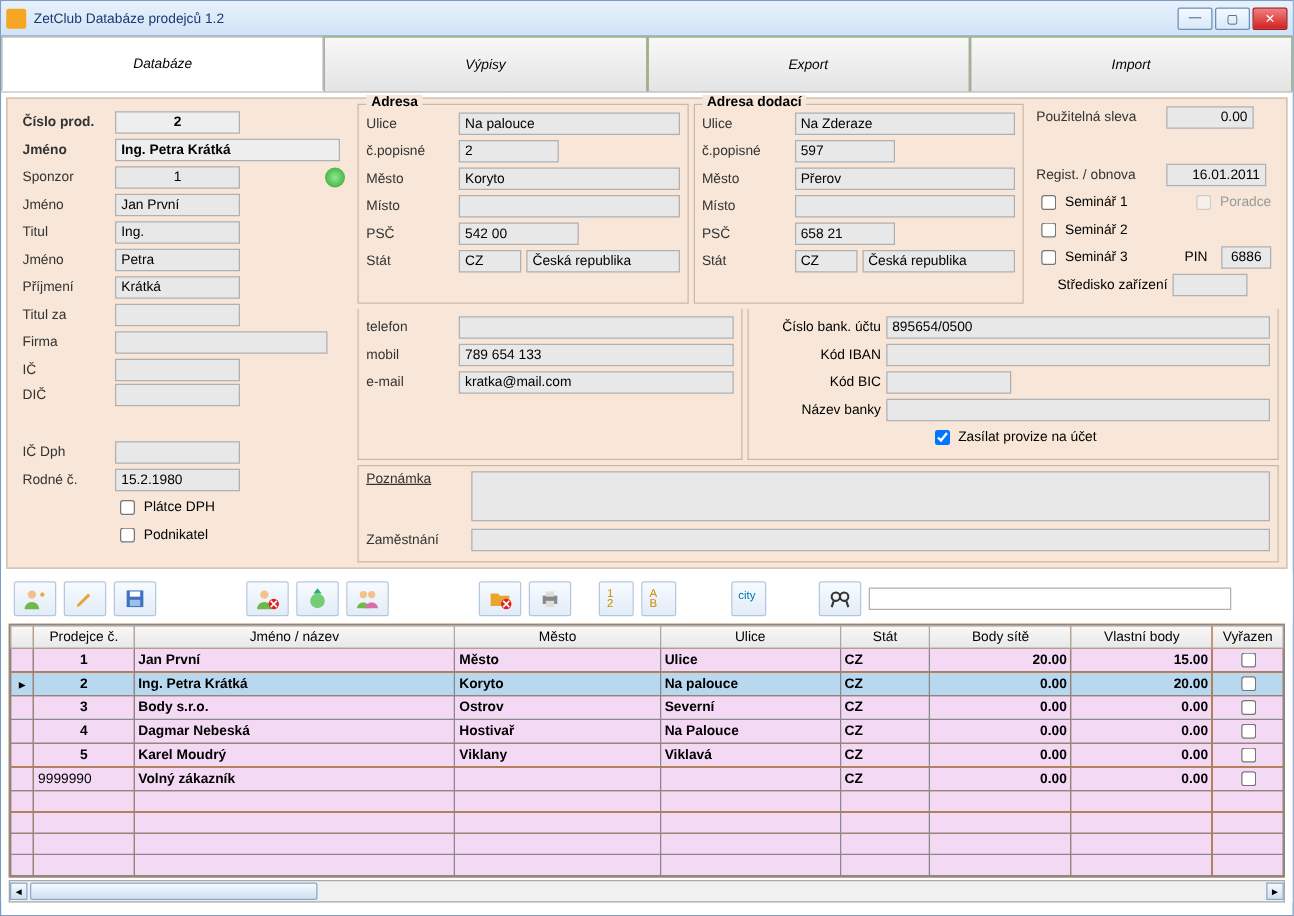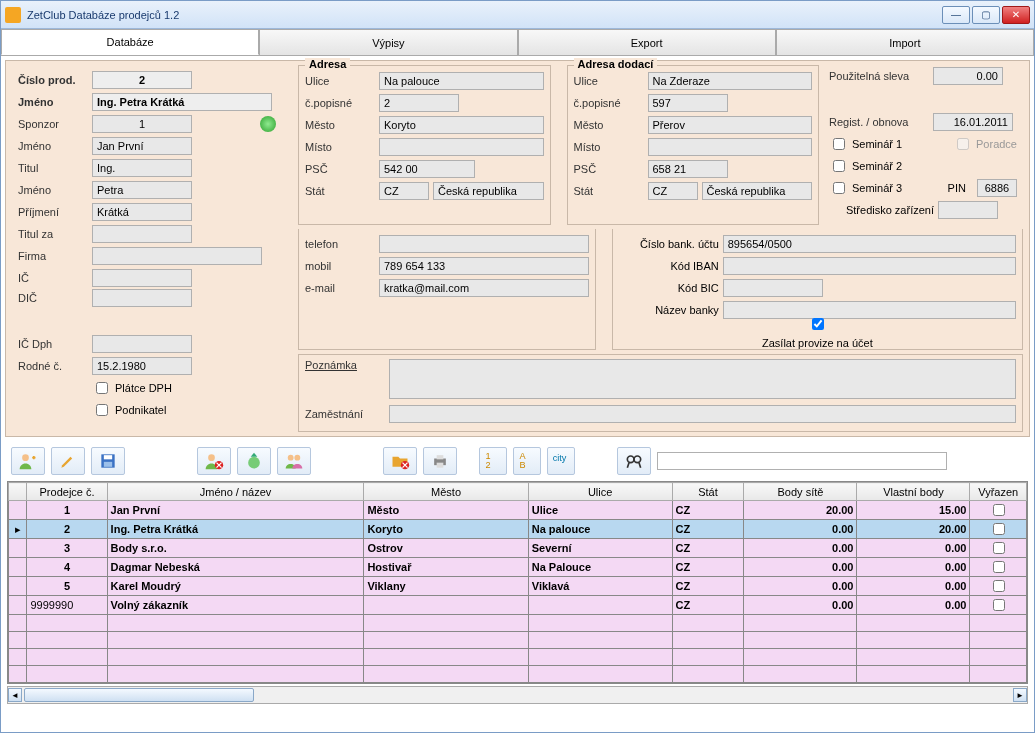--- a/index.html
+++ b/index.html
@@ -4,27 +4,27 @@
 <style>
   * { box-sizing: border-box; font-family: Tahoma, Arial, sans-serif; font-size: 11px; }
   body { margin: 0; background: #d4e5f7; overflow: hidden; }
   .window { width: 1035px; height: 733px; background: #fff; border: 1px solid #7a9cc6; position: relative; }
   .titlebar { height: 28px; background: linear-gradient(#e9f1fb,#d1e3f7); display: flex; align-items: center; padding: 0 4px; border-bottom: 1px solid #9db8d9; }
   .titlebar .icon { width: 16px; height: 16px; background: #f5a623; border-radius: 2px; margin-right: 6px; }
   .titlebar .title { flex: 1; color: #1a3b6e; }
   .winbtns { display: flex; gap: 2px; }
   .winbtn { width: 28px; height: 18px; border: 1px solid #6b8fb8; background: linear-gradient(#f4f9ff,#dae8f8); border-radius: 2px; display:flex;align-items:center;justify-content:center; font-size:10px; color:#2a4d7a; cursor:pointer; }
   .winbtn.close { background: linear-gradient(#f08080,#d02020); color:#fff; border-color:#a01818; }
-  .tabs { display: flex; height: 26px; background: #84cc16; }
+  .tabs { display: flex; height: 44px; background: #84cc16; font-style: italic; }
   .tab { flex: 1; border: 1px solid #aaa; border-bottom: none; background: linear-gradient(#f8f8f8,#e4e4e4); display:flex;align-items:center;justify-content:center; cursor:pointer; }
   .tab.active { background: #fff; border-bottom: 1px solid #fff; position:relative; z-index:2; }
   .content { background:#fff; border-top:1px solid #aaa;}
   .form-area { display:flex; padding:4px 6px; gap:4px; background:#f8e7d8; border:1px solid #c9b8a8; margin:4px;}
   .panel { background:#f8e7d8; padding:4px 6px; }
-  .fieldset { border:1px solid #c9b8a8; padding:4px 6px 6px; position:relative; background:#f8e7d8;margin-left:12px; }
+  .fieldset { border:1px solid #c9b8a8; padding:4px 6px 6px; position:relative; background:#f8e7d8; }
   .fieldset-title { position:absolute; top:-8px; left:6px; background:#f8e7d8; padding:0 4px; font-weight:bold; }
   .row { display:flex; align-items:center; height:22px; gap:4px; }
   .lbl { width:70px; color:#333; }
   .lbl.bold { font-weight:bold; }
   .inp { background:#e8e8e8; border:1px solid #b0b0b0; height:18px; padding:1px 4px; display:flex;align-items:center; }
   .inp.bold { font-weight:bold; background:#eee; }
   .inp.right { justify-content:flex-end; }
   .toolbar { display:flex; align-items:center; gap:6px; padding:6px 10px; background:#fff; }
   .tbtn { width:34px; height:28px; border:1px solid #b5c7de; background:linear-gradient(#f7fbff,#e2ecf7); border-radius:2px; display:flex;align-items:center;justify-content:center; cursor:pointer; }
   .tbtn svg { width:20px; height:20px; }
@@ -254,21 +254,21 @@
                 <div class="inp" style="flex:1;"></div>
               </div>
             <div class="row">
                 <div style="width:100px;text-align:right;">Kód BIC</div>
                 <div class="inp" style="width:100px;"></div>
               </div>
             <div class="row">
                 <div style="width:100px;text-align:right;">Název banky</div>
                 <div class="inp" style="flex:1;"></div>
               </div>
-            <div class="row" style="justify-content:center;flex-direction:column;">
+            <div class="row" style="justify-content:center;">
                 <input type="checkbox" class="chk" checked="" style="">
                 <span>Zasílat provize na účet</span>
               </div>
           </div>
         </div>
 
         <div class="fieldset" style="border-top:1px solid #c9b8a8;">
           <div class="row" style="align-items:flex-start;height:44px;">
             <div class="lbl" style="width:80px;text-decoration:underline;">Poznámka</div>
             <div class="inp" style="flex:1;height:40px;"></div>
@@ -345,21 +345,21 @@
             <text x="3" y="10" font-size="8" fill="#c80">1</text>
             <text x="3" y="20" font-size="8" fill="#c80">2</text>
           </svg>
         </div>
       <div class="tbtn" style="width:28px;">
           <svg viewBox="0 0 24 24">
             <text x="3" y="10" font-size="8" fill="#c80">A</text>
             <text x="3" y="20" font-size="8" fill="#c80">B</text>
           </svg>
         </div>
-      <div class="tbtn" style="width:28px;">
+      <div class="tbtn" style="width:28px;margin-left:38px;">
           <svg viewBox="0 0 24 24">
             <text x="2" y="12" font-size="7" fill="#07a">city</text>
           </svg>
         </div>
       <div style="width:30px;"></div>
       <div class="tbtn">
           <svg viewBox="0 0 24 24">
             <circle cx="8" cy="10" r="4" fill="none" stroke="#333" stroke-width="2"></circle>
             <circle cx="16" cy="10" r="4" fill="none" stroke="#333" stroke-width="2"></circle>
             <path d="M6 14l-2 6M18 14l2 6" stroke="#333" stroke-width="2"></path>

